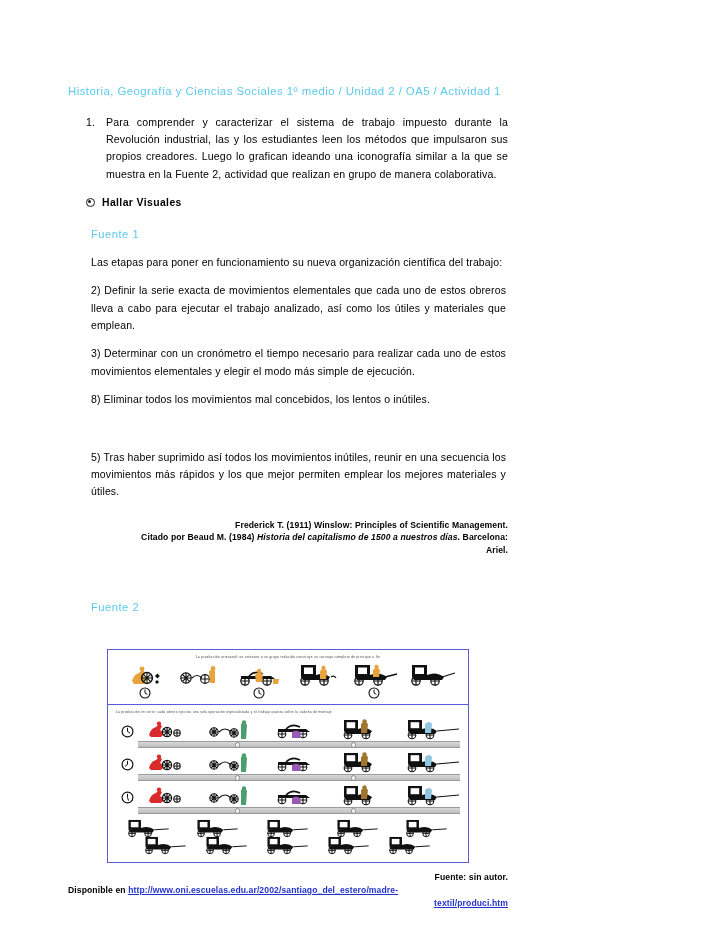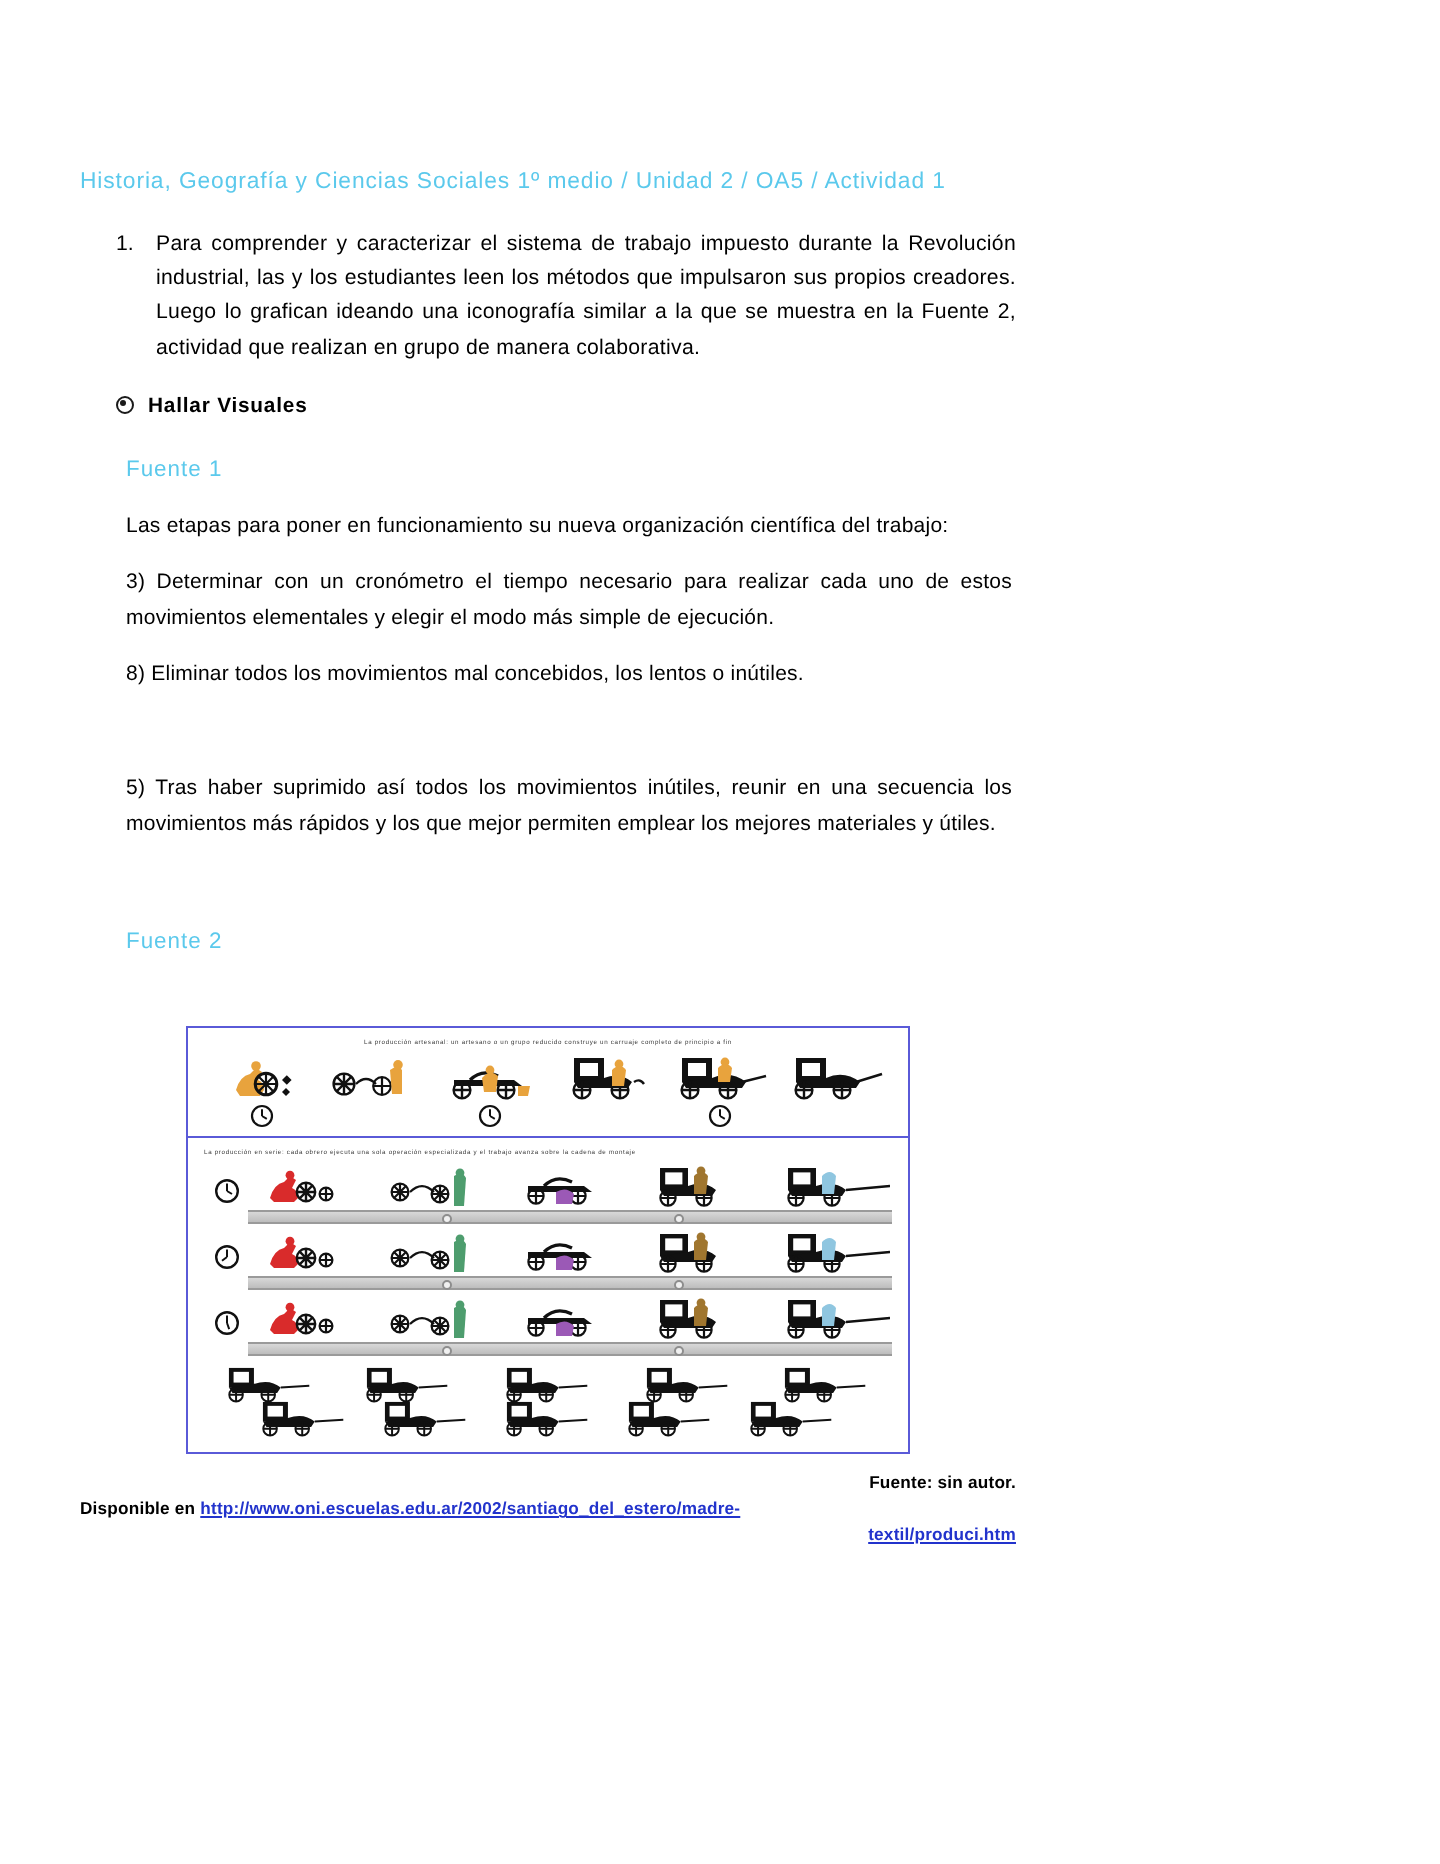--- a/index.html
+++ b/index.html
@@ -13,21 +13,21 @@
     font-family: "Liberation Sans", sans-serif;
     color: #000000;
     position: relative;
     overflow: hidden;
   }
   .page {
     position: relative;
     width: 608px;
     height: 932px;
     box-sizing: border-box;
-    padding: 84px 100px 0 40px;
+    padding: 84px 100px 0 68px;
   }
 
   
   .doc-header {
     color: #5bc9ec;
     font-size: 11.4px;
     letter-spacing: 0.45px;
     line-height: 14px;
     white-space: nowrap;
     margin: 0 0 16px 0;
@@ -253,25 +253,31 @@
 
   <div class="subject-line">
     <span class="subject-bullet"></span>
     <span class="subject-name">Hallar Visuales</span>
   </div>
 
   <div class="source-heading">Fuente 1</div>
 
   <div class="body-block">
     <p class="body-p">Las etapas para poner en funcionamiento su nueva organización científica del trabajo:</p>
+    <p class="body-p">2) Definir la serie exacta de movimientos elementales que cada uno de estos obreros lleva a cabo para ejecutar el trabajo analizado, así como los útiles y materiales que emplean.</p>
     <p class="body-p">3) Determinar con un cronómetro el tiempo necesario para realizar cada uno de estos movimientos elementales y elegir el modo más simple de ejecución.</p>
     <p class="body-p">8) Eliminar todos los movimientos mal concebidos, los lentos o inútiles.</p>
     <p class="body-p">5) Tras haber suprimido así todos los movimientos inútiles, reunir en una secuencia los movimientos más rápidos y los que mejor permiten emplear los mejores materiales y útiles.</p>
   </div>
 
+  <div class="citation">
+    <div>Frederick T. (1911) Winslow: Principles of Scientific Management.</div>
+    <div><span>Citado por Beaud M. (1984) </span><span class="ital">Historia del capitalismo de 1500 a nuestros días</span><span>. Barcelona:</span></div>
+    <div>Ariel.</div>
+  </div>
 
   <div class="source-heading" style="margin-top:44px">Fuente 2</div>
 
   <div class="figure-wrap">
     <div class="figure-box">
 
       <div class="fig-panel-top">
         <div class="fig-caption">La producción artesanal: un artesano o un grupo reducido construye un carruaje completo de principio a fin</div>
         <div class="craft-row">
 

